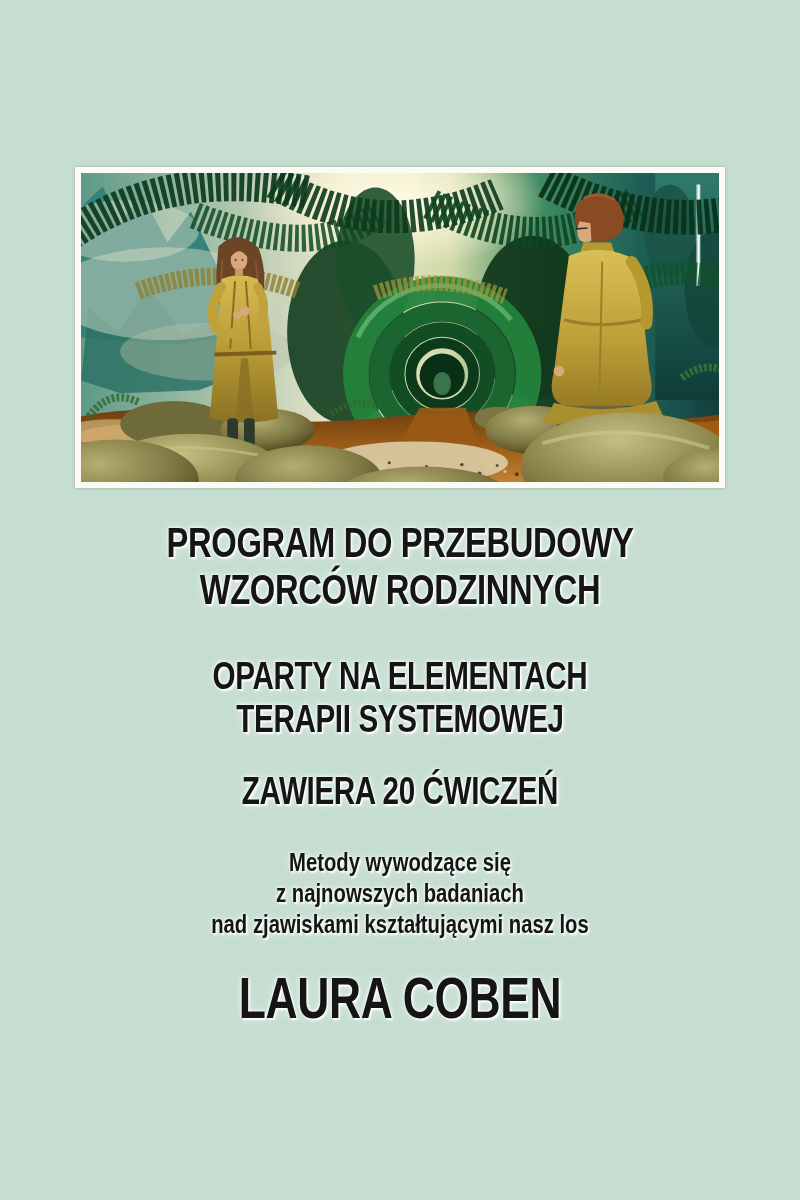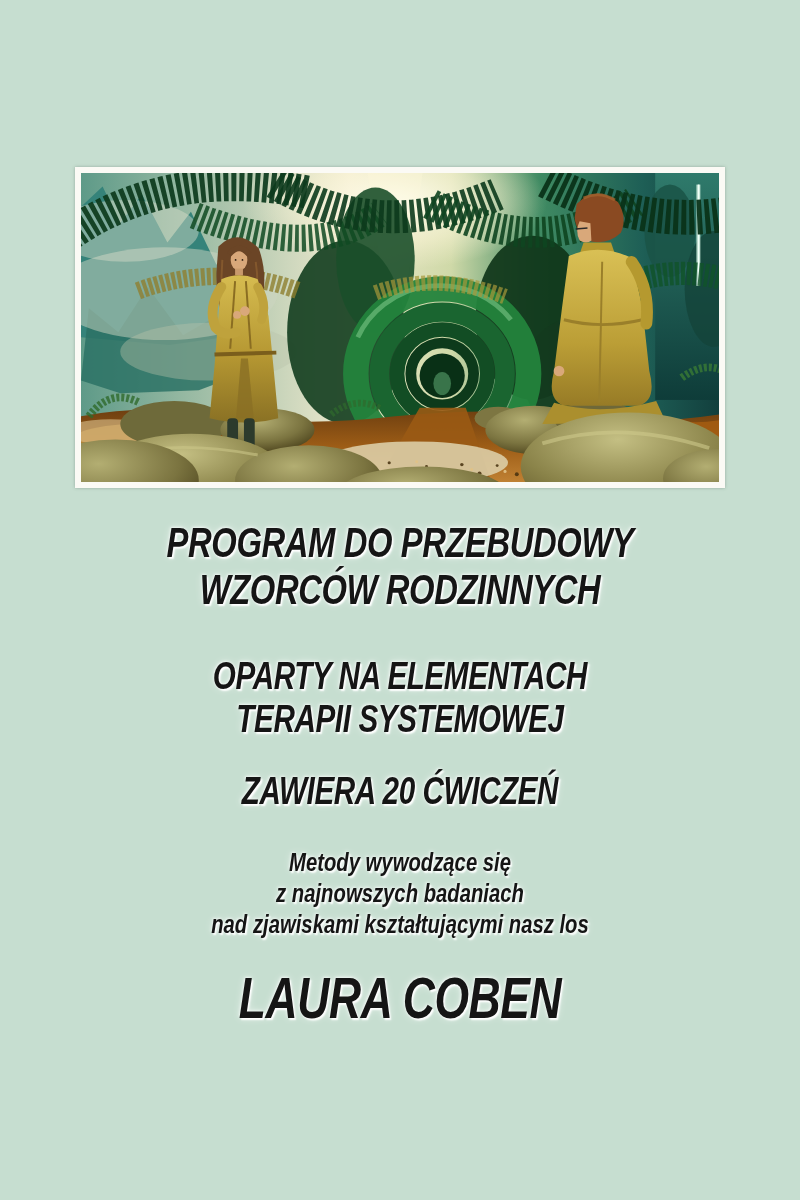--- a/index.html
+++ b/index.html
@@ -4,21 +4,21 @@
 <style>
   html, body { margin: 0; padding: 0; }
   body {
     width: 800px; height: 1200px;
     background: #c6ded0;
     font-family: "Liberation Sans", sans-serif;
     color: #151515;
     position: relative;
     overflow: hidden;
   }
-  .page { position: absolute; inset: 0; font-style: italic; }
+  .page { position: absolute; inset: 0; }
 
   
   .illustration-frame {
     position: absolute;
     left: 75px; top: 167px;
     width: 650px; height: 321px;
     background: #fbfaf5;
     padding: 6px;
     box-sizing: border-box;
     box-shadow: 0 0 3px rgba(60,80,70,.35);

